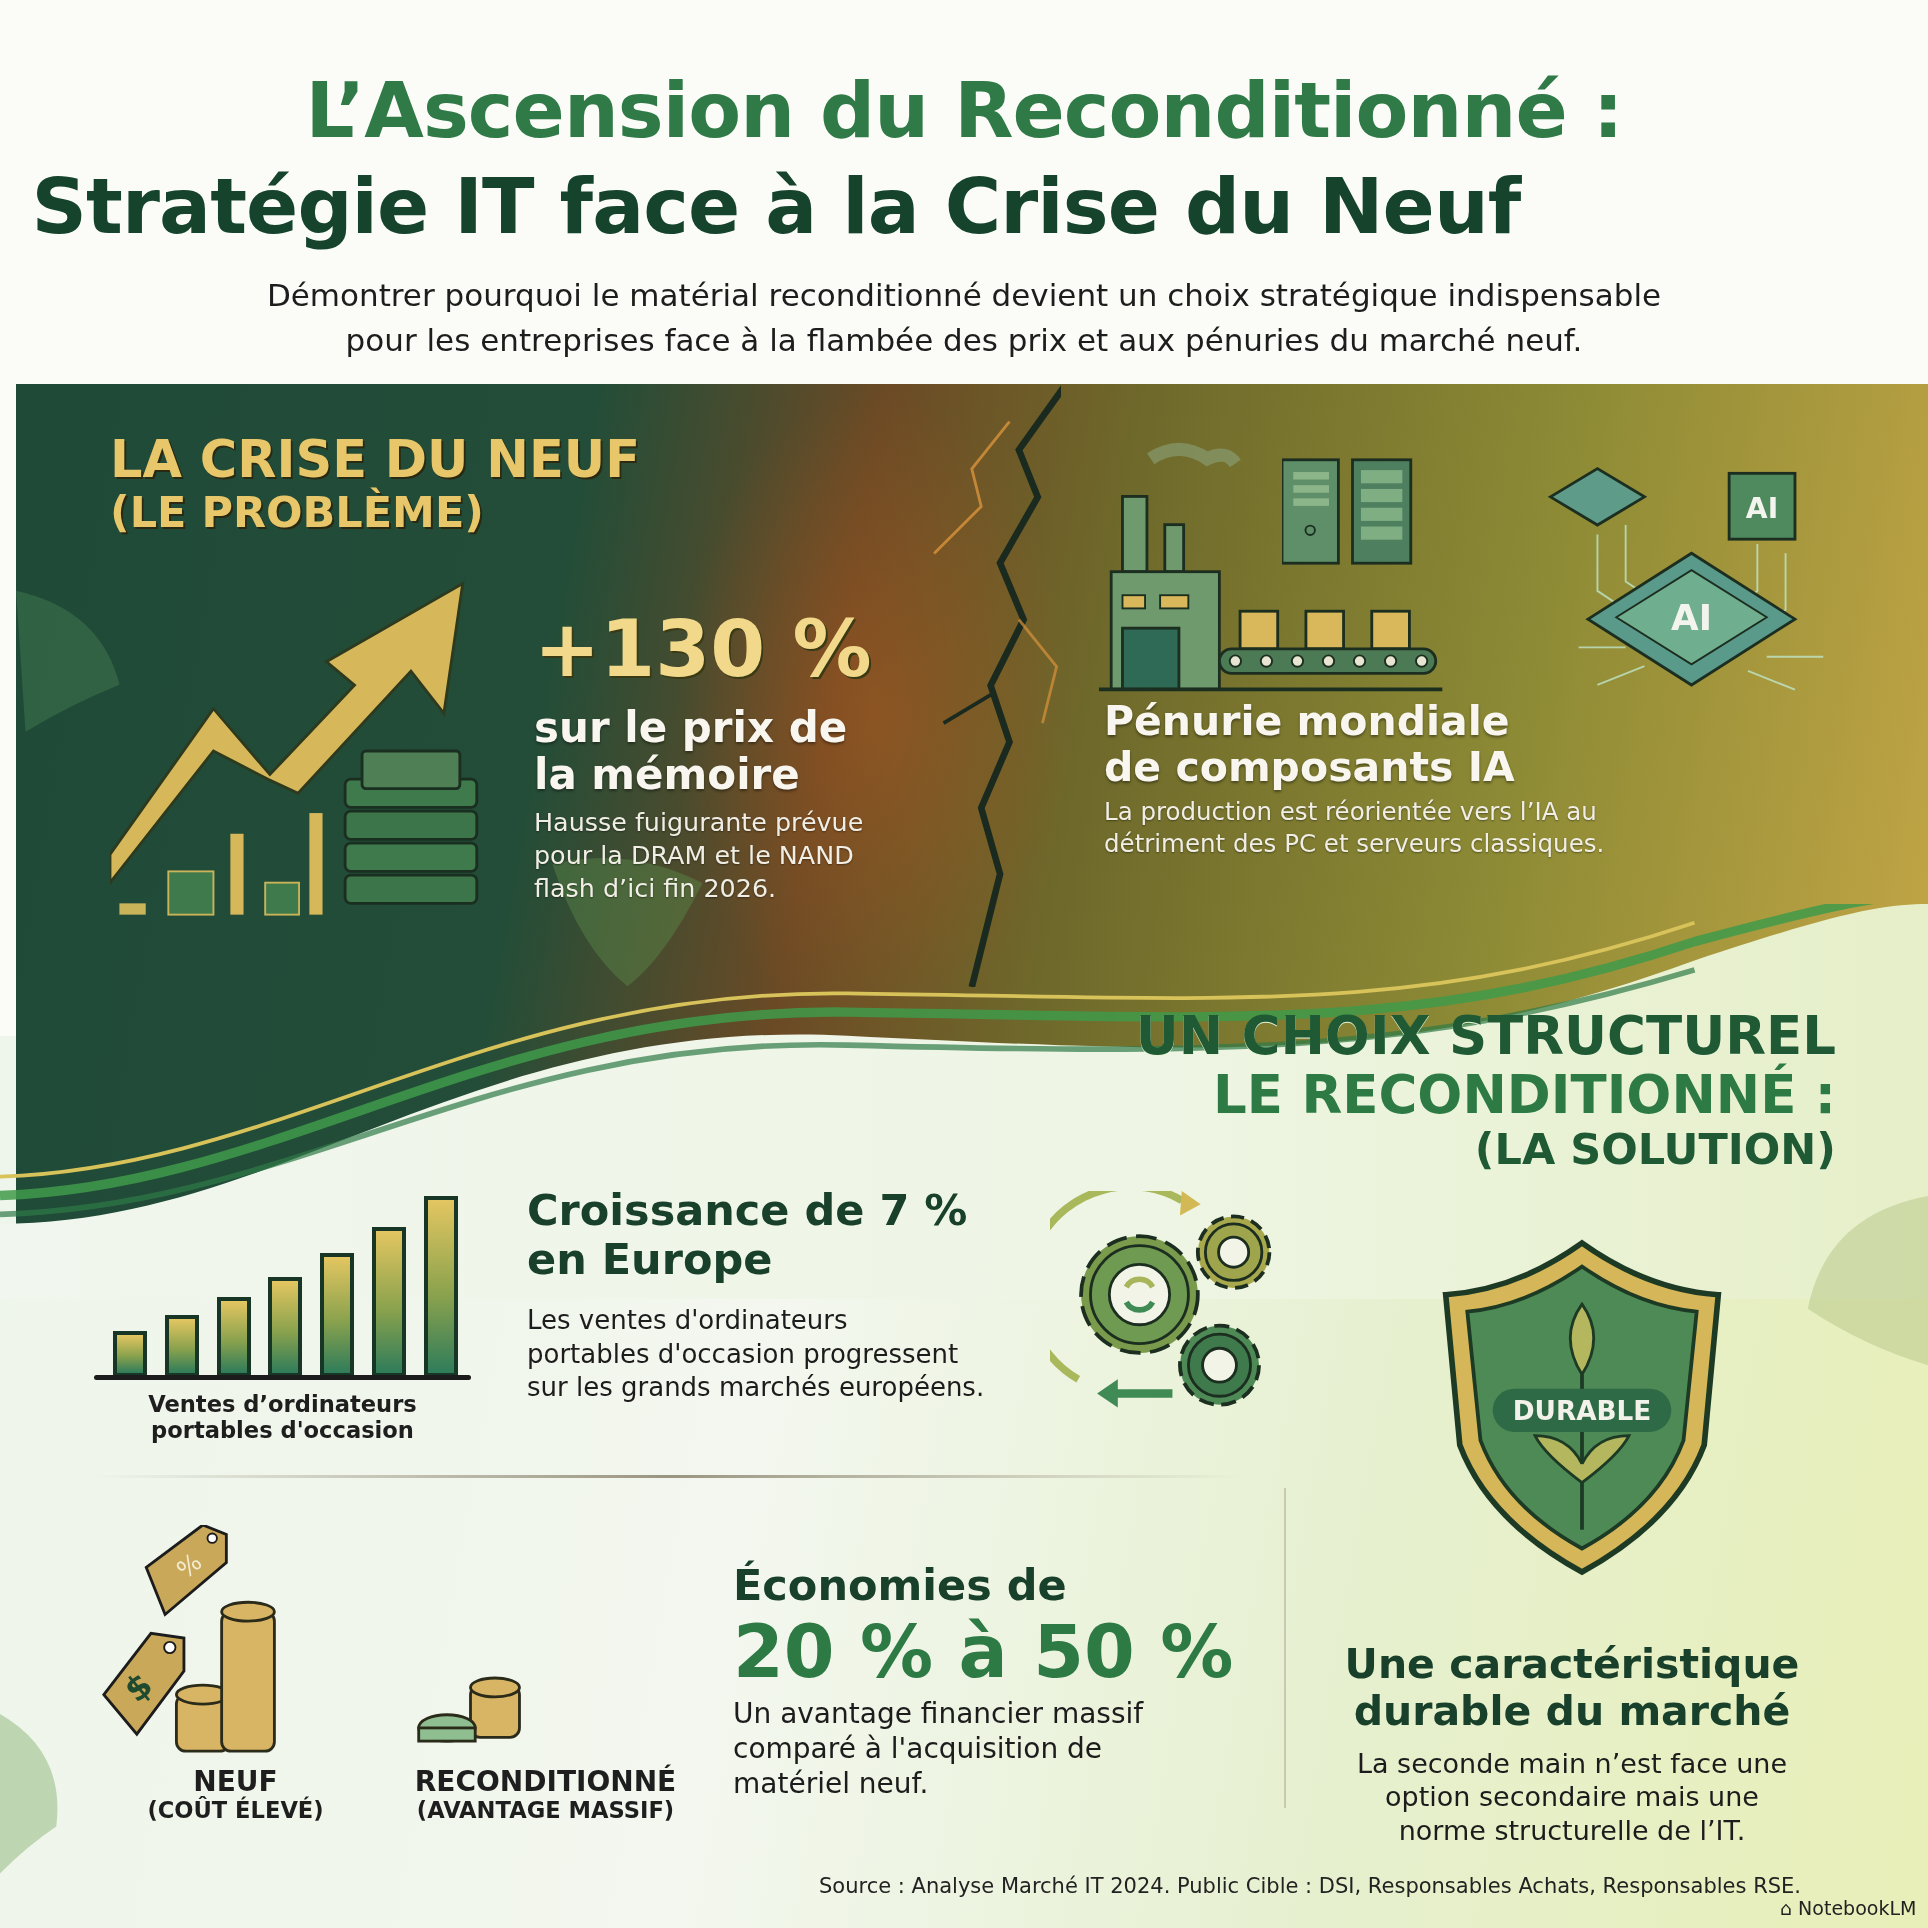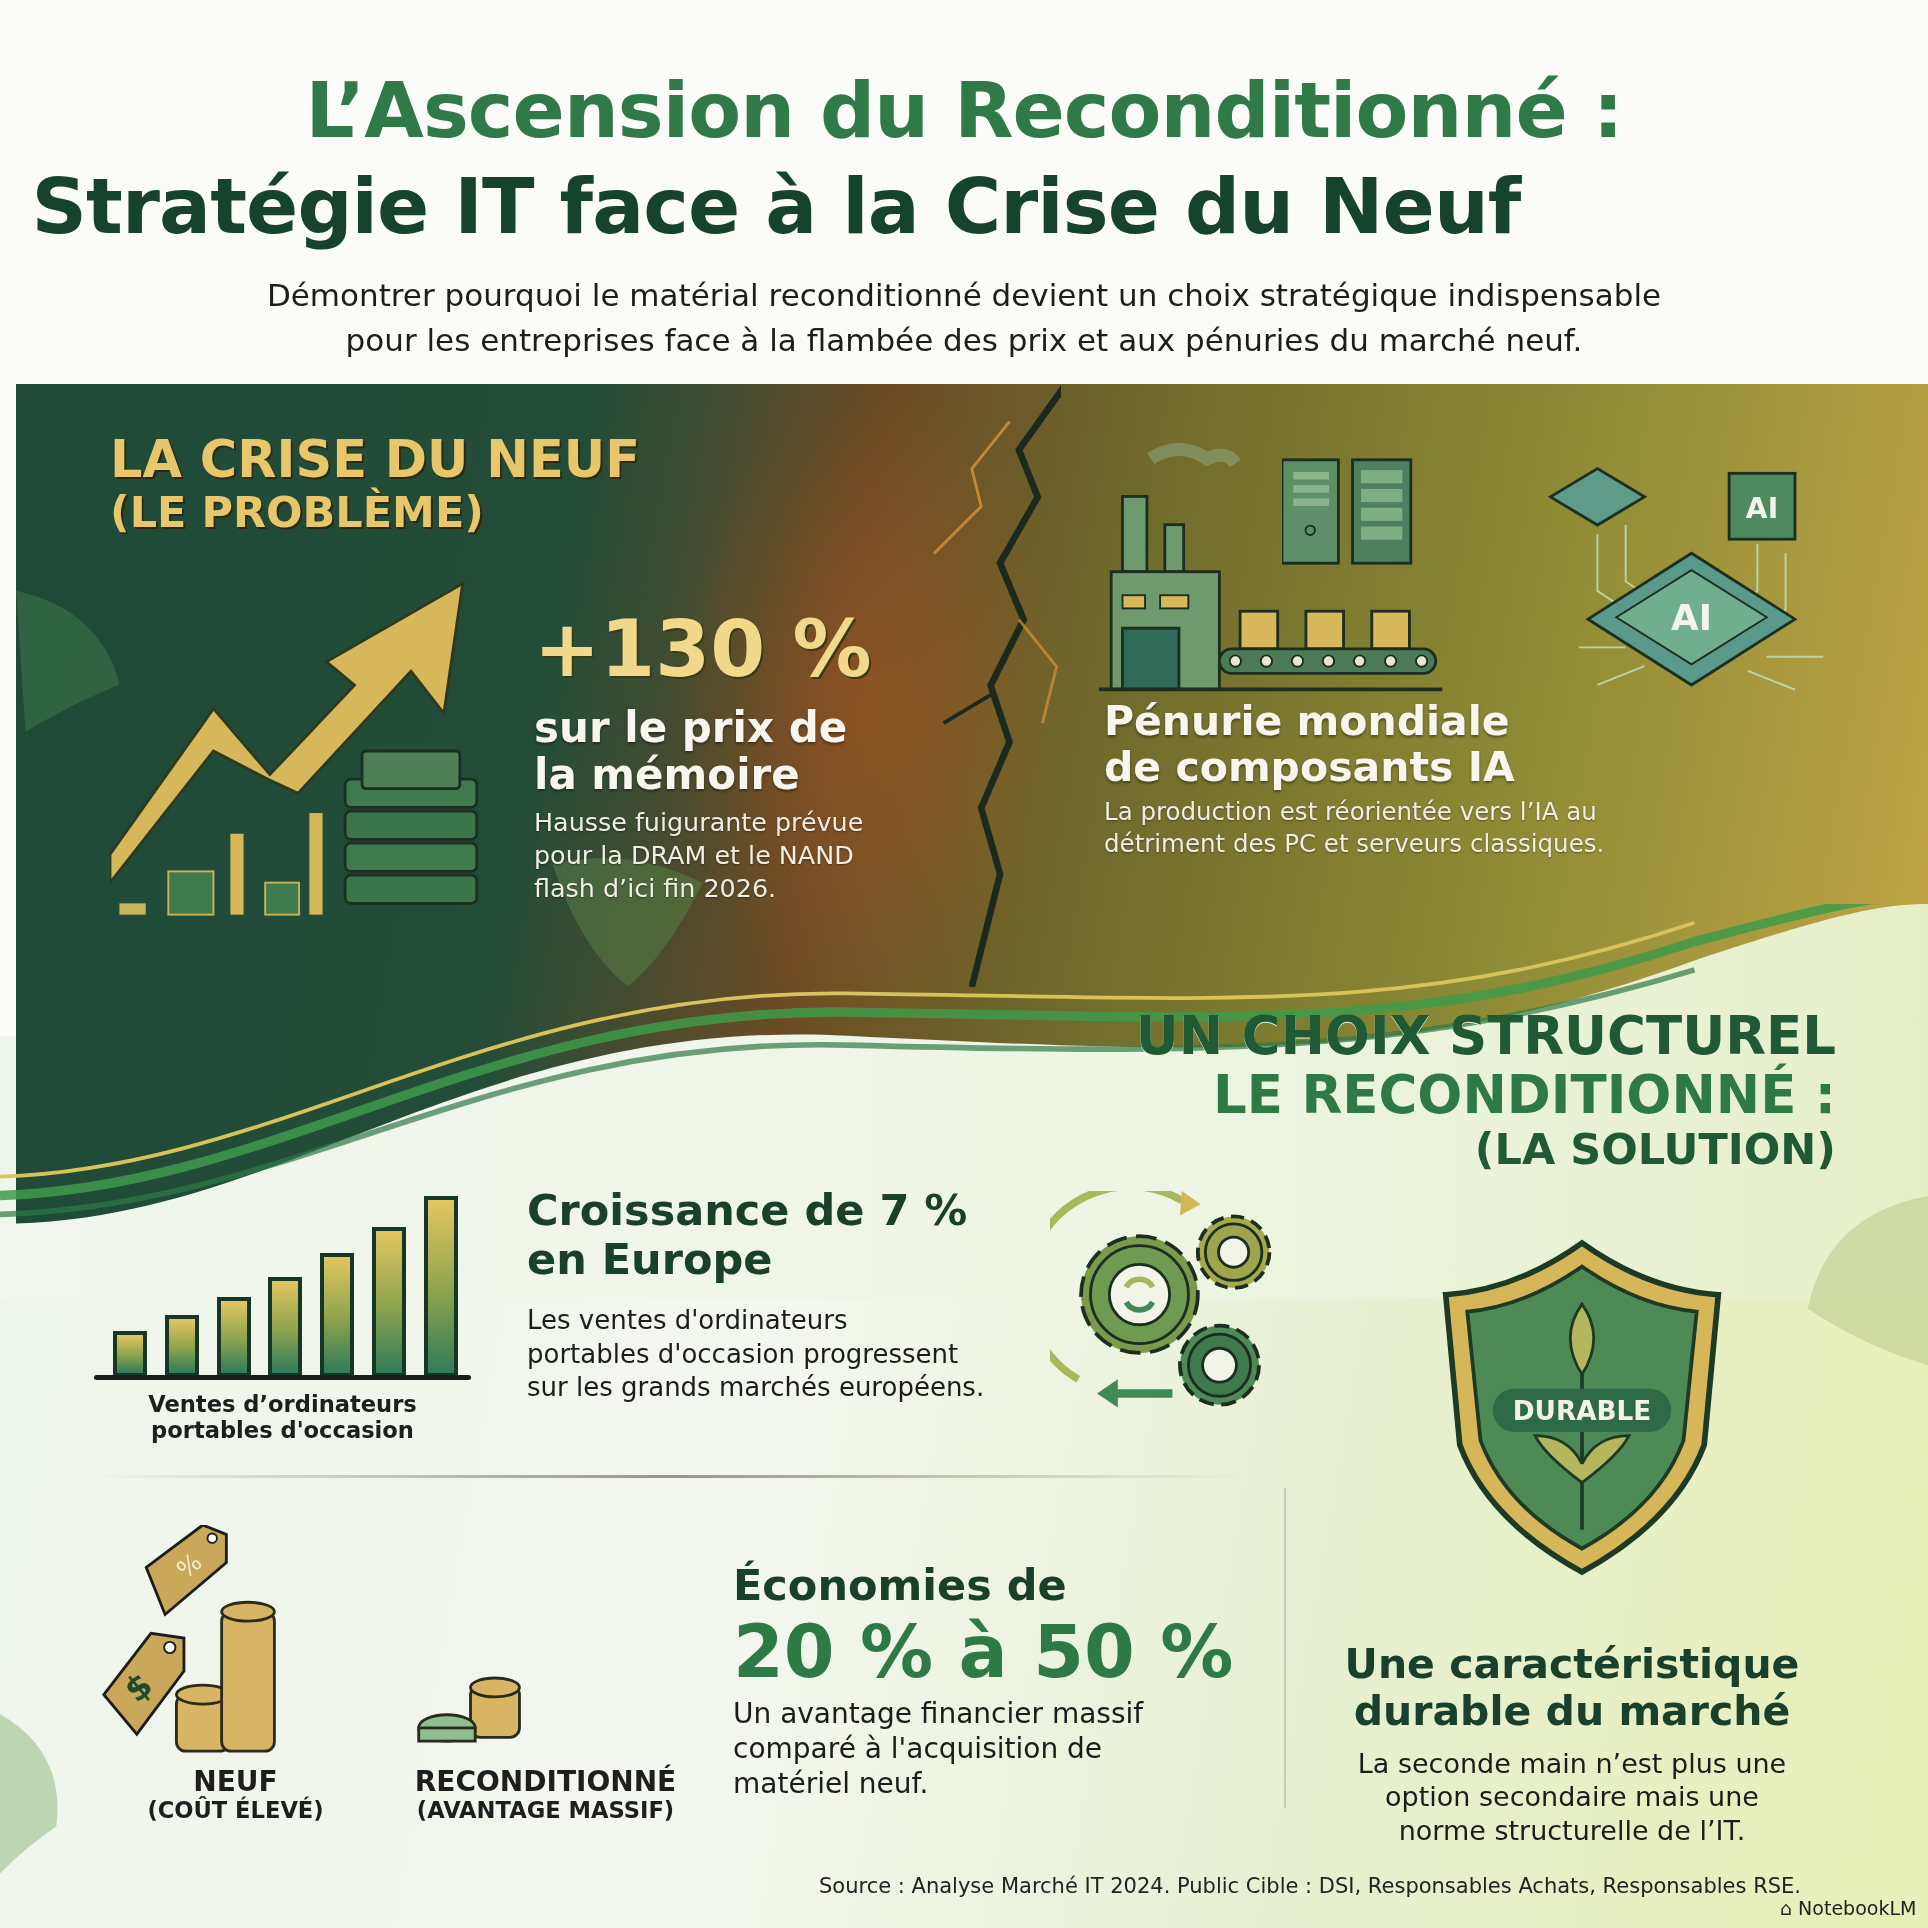--- a/index.html
+++ b/index.html
@@ -296,21 +296,21 @@
     <div>matériel neuf.</div>
   </div>
 </div>
 
 <div class="abs" style="left:1299px;top:1601px;width:546px;text-align:center;margin-top:40px;">
   <div class="dark-head" style="font-size:41px;">
     <div>Une caractéristique</div>
     <div>durable du marché</div>
   </div>
   <div class="dark-body" style="font-size:27px;margin-top:11.3px;line-height:1.25;">
-    <div>La seconde main n’est plus une</div>
+    <div>La seconde main n’est face une</div>
     <div>option secondaire mais une</div>
     <div>norme structurelle de l’IT.</div>
   </div>
 </div>
 
 <svg class="abs" style="left:0;top:1695px" width="75" height="188" viewBox="0 0 80 200">
   <path d="M0 20 Q70 60 60 140 Q30 160 0 190 Z" fill="#8db57a" opacity=".5"></path>
 </svg>
 <svg class="abs" style="left:1789px;top:1177px" width="139" height="226" viewBox="0 0 148 240">
   <path d="M148 20 Q40 40 20 140 Q80 180 148 200 Z" fill="#b9c98a" opacity=".55"></path>

